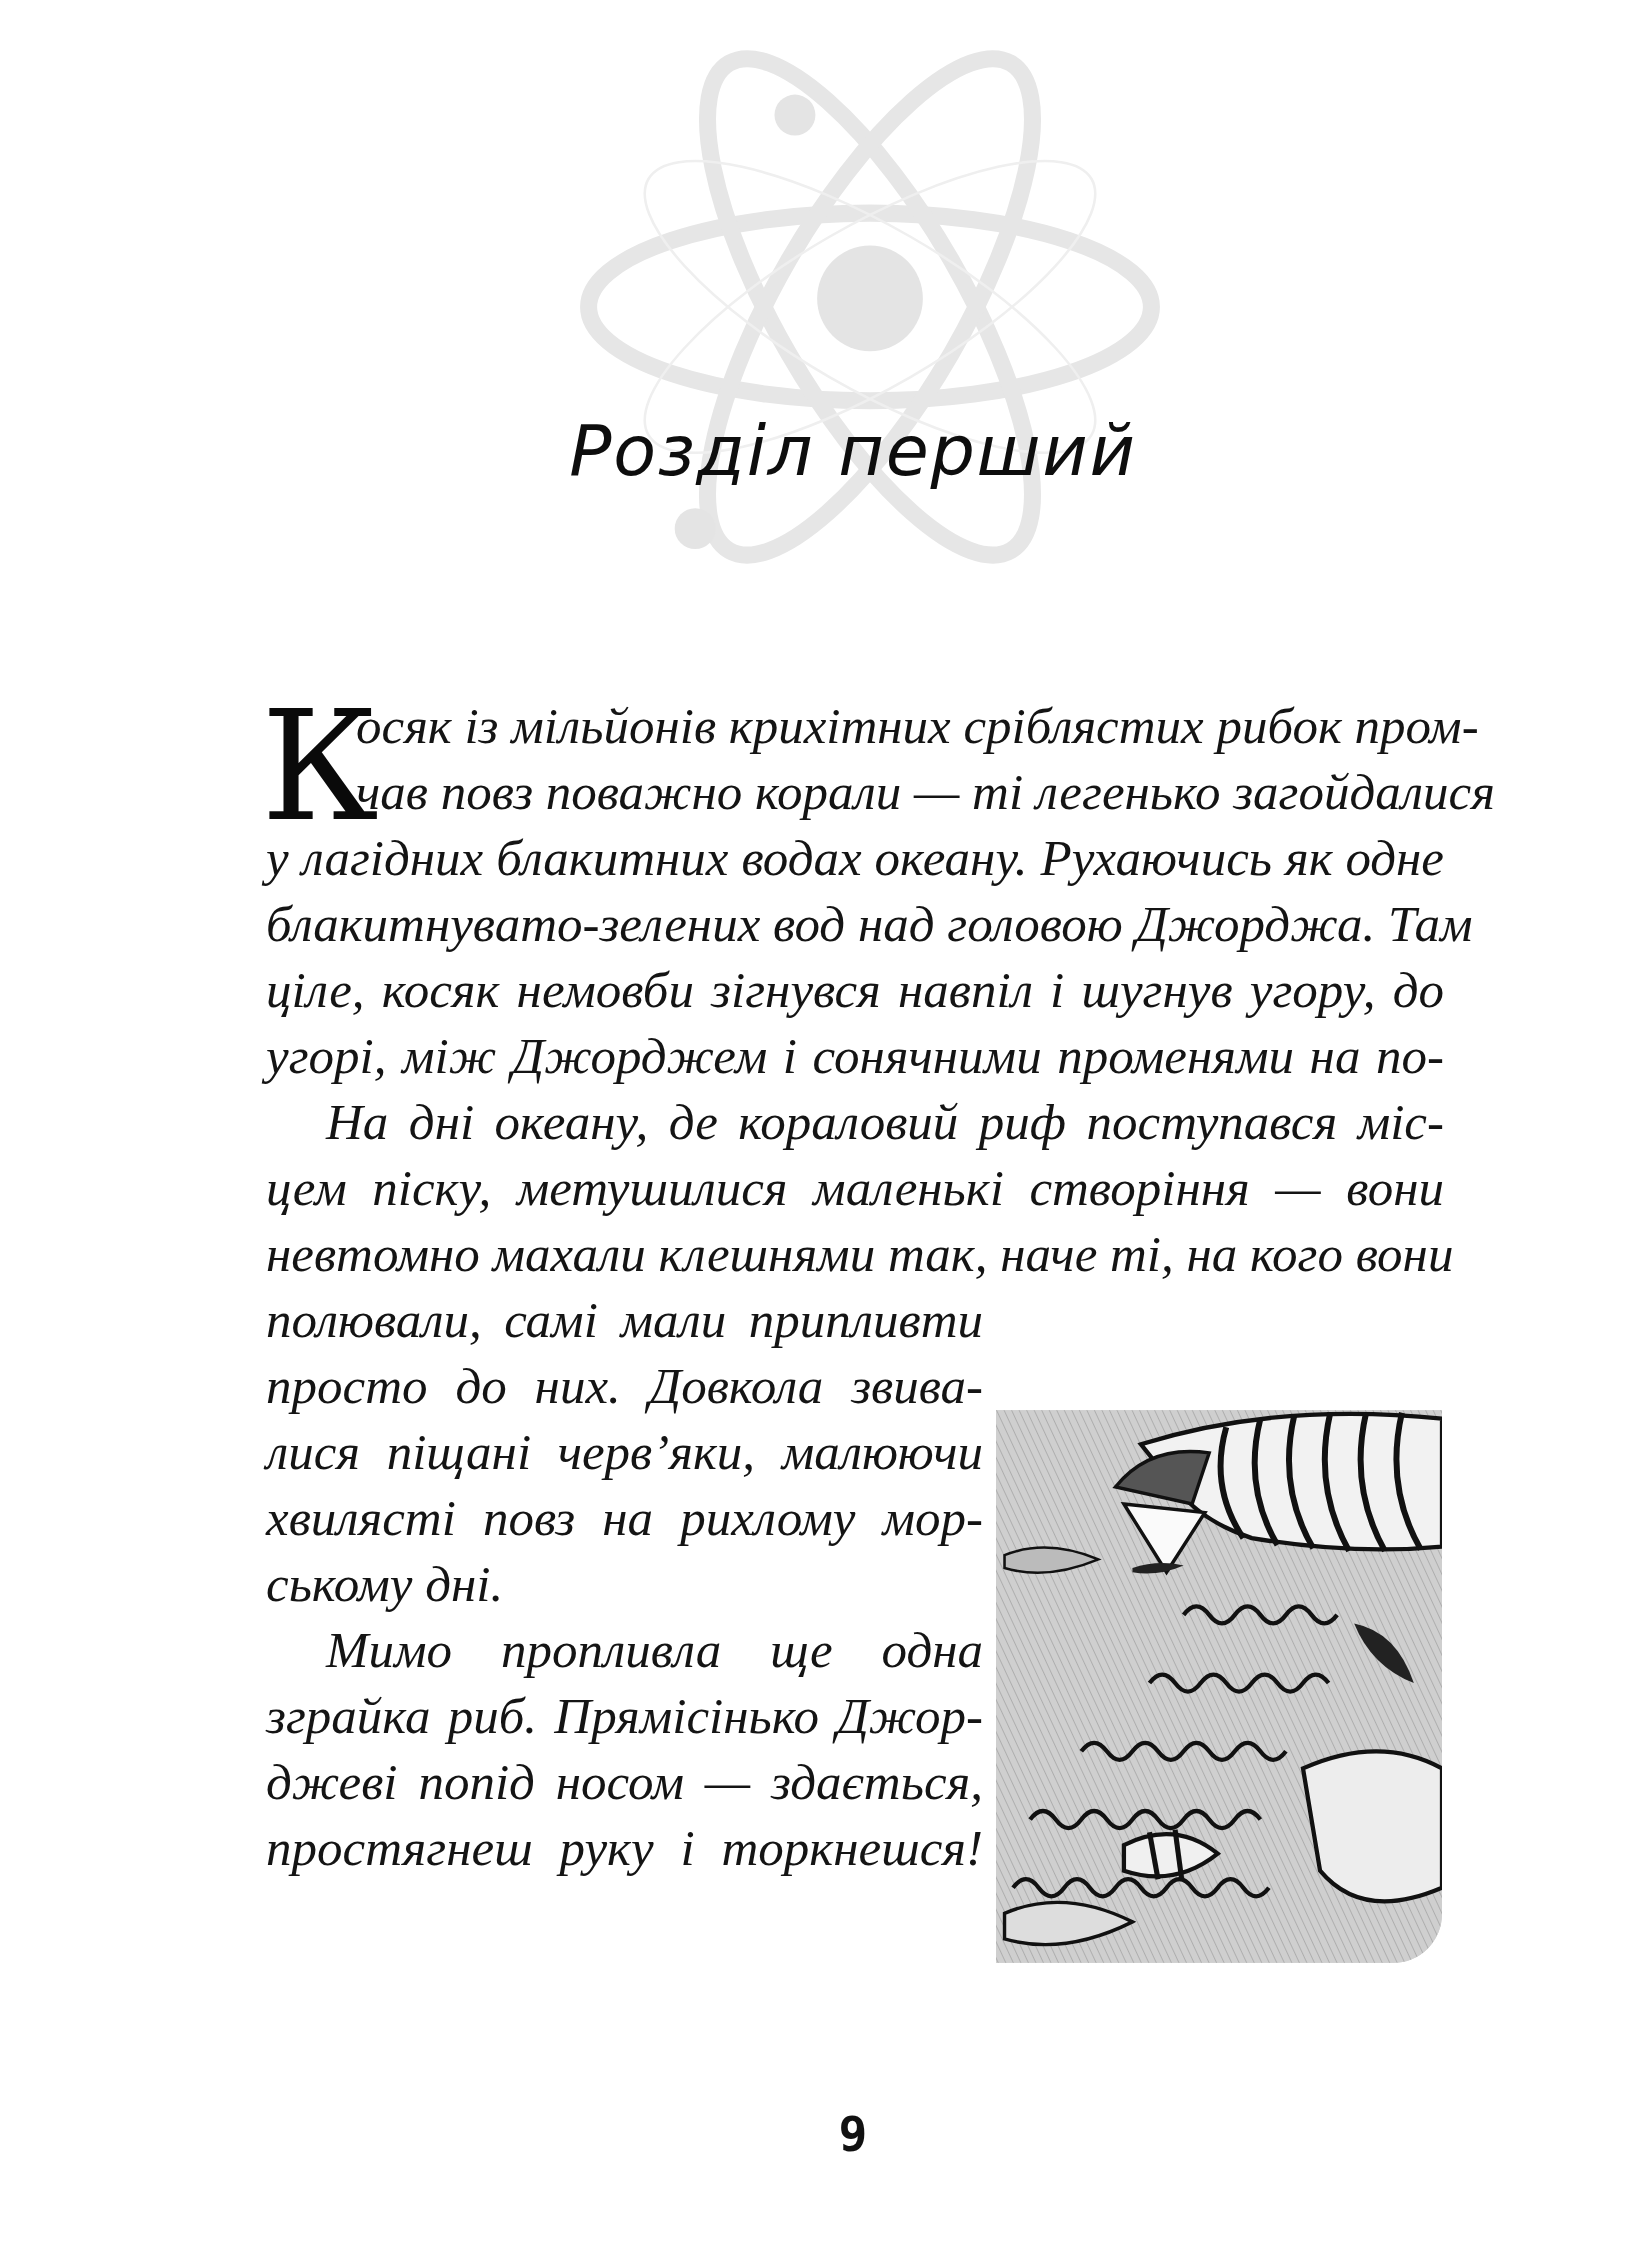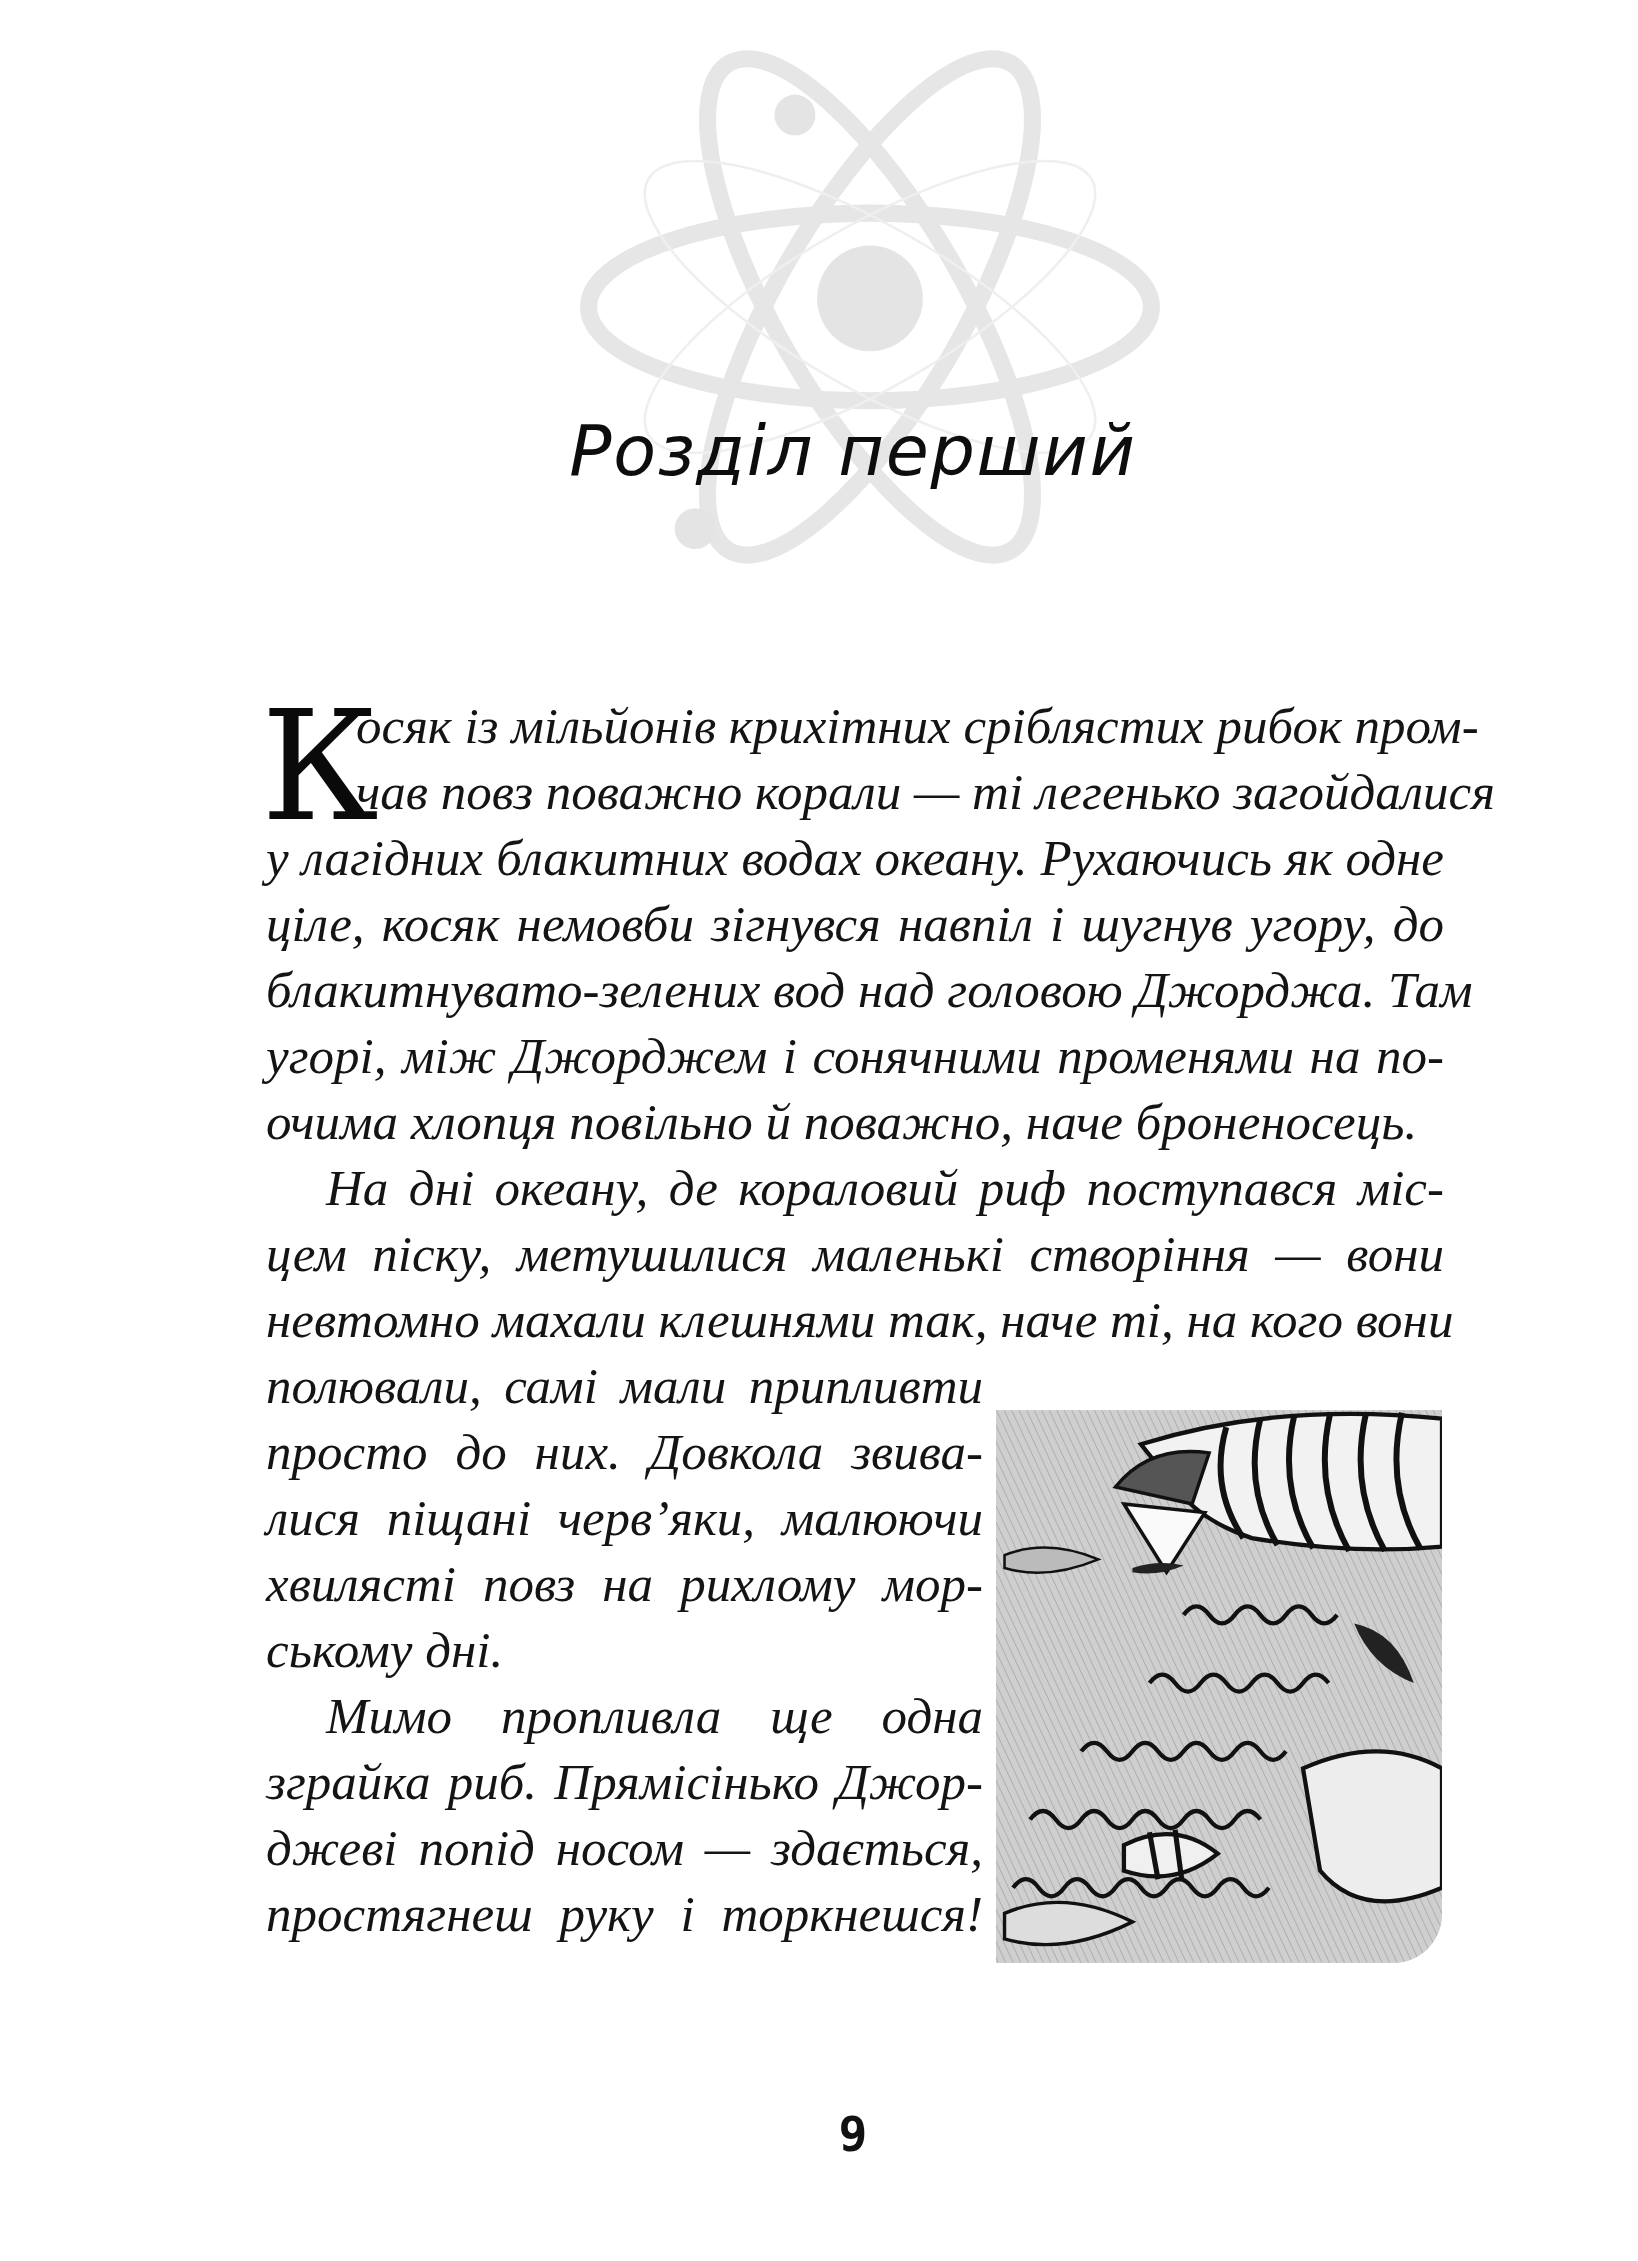--- a/index.html
+++ b/index.html
@@ -39,24 +39,23 @@
   </svg>
 
   <div class="chapter-title">Розділ перший</div>
 
   <div class="body-text">
     <div>
       <span class="dropcap">К</span>
       <span class="line after-cap">осяк із мільйонів крихітних сріблястих рибок пром-</span>
       <span class="line after-cap">чав повз поважно корали — ті легенько загойдалися</span>
       <span class="line">у лагідних блакитних водах океану. Рухаючись як одне</span>
+      <span class="line">блакитнувато-зелених вод над головою Джорджа. Там</span>
       <span class="line">ціле, косяк немовби зігнувся навпіл і шугнув угору, до</span>
-      <span class="line">блакитнувато-зелених вод над головою Джорджа. Там</span>
       <span class="line">угорі, між Джорджем і сонячними променями на по-</span>
-      <span class="line last">очима хлопця повільно й поважно, наче броненосець.</span>
     </div>
     <div>
       <span class="line indent">На дні океану, де кораловий риф поступався міс-</span>
       <span class="line">цем піску, метушилися маленькі створіння — вони</span>
       <span class="line">невтомно махали клешнями так, наче ті, на кого вони</span>
       <div class="narrow">
         <span class="line">полювали, самі мали припливти</span>
         <span class="line">просто до них. Довкола звива-</span>
         <span class="line">лися піщані черв’яки, малюючи</span>
         <span class="line">хвилясті повз на рихлому мор-</span>

